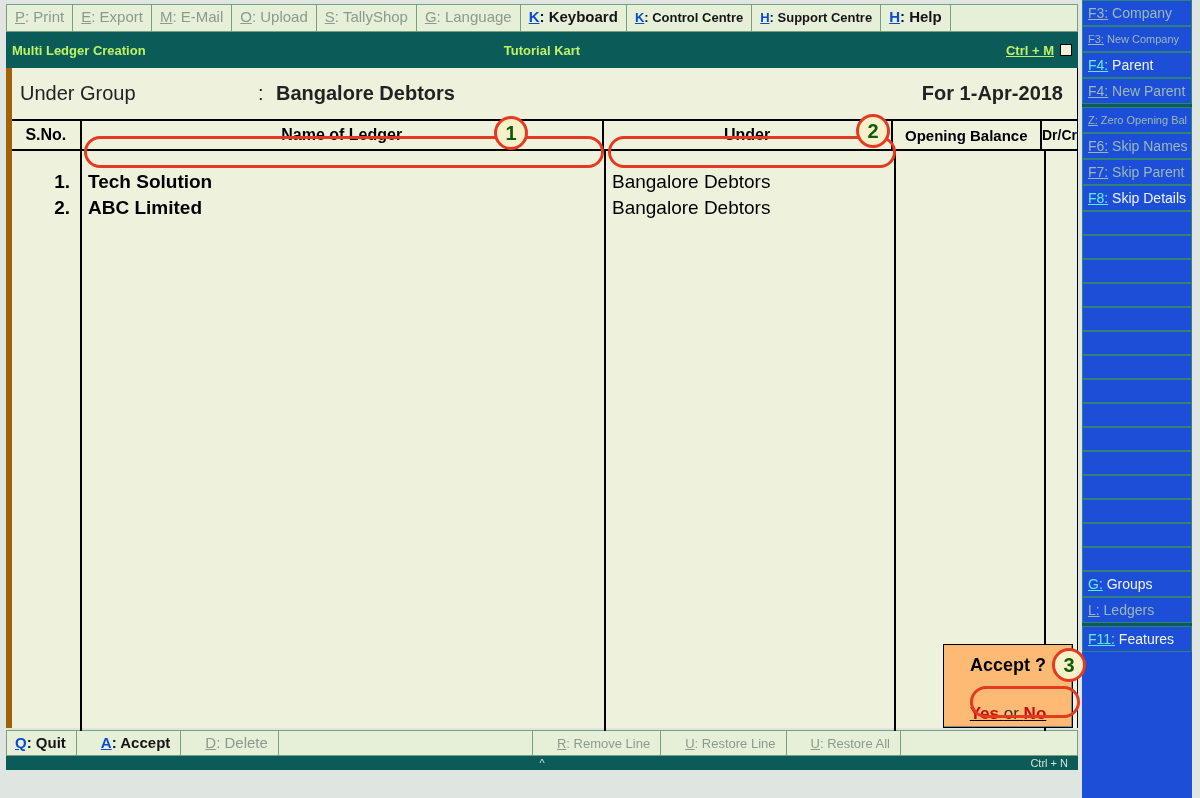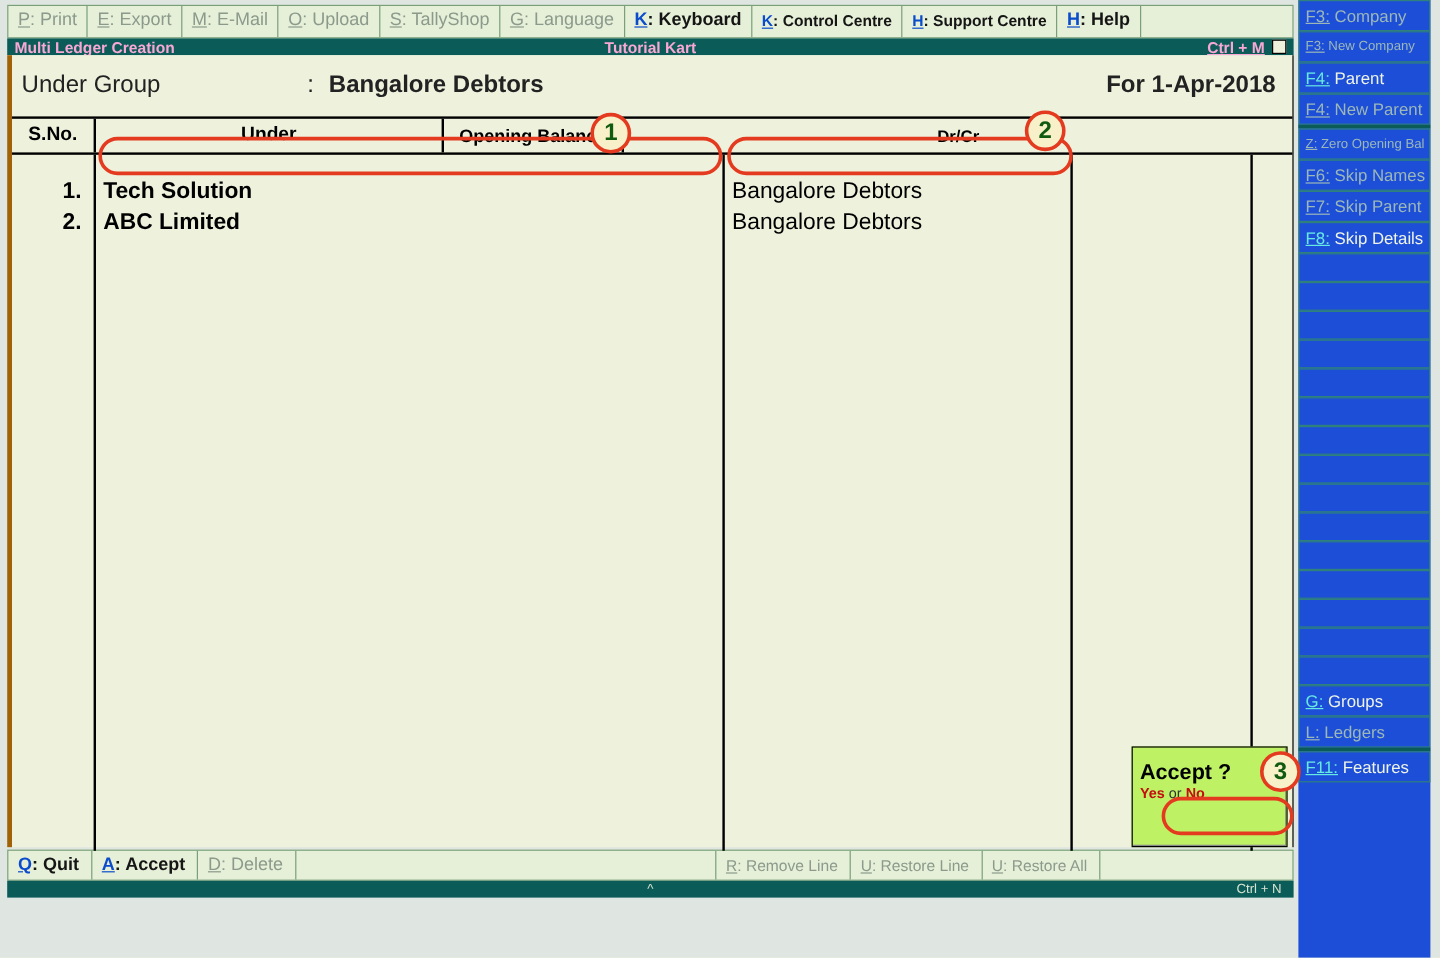--- a/index.html
+++ b/index.html
@@ -33,39 +33,39 @@
   }
   .topmenu .mitem.disabled { color:#8c9a8c; }
   .topmenu .mitem.enabled  { color:#151515; font-weight:600;}
   .topmenu .mitem.enabled .k { color:#0a4ccc; text-decoration:underline;}
   .topmenu .mitem.disabled .k { text-decoration:underline;}
   .topmenu .mitem.small { font-size:13px; padding-top:5px;}
   
   
   .greenstrip {
     background:#0b5b59;
-    color:#f9a8d4;
+    color:#bef264;
     margin:0 4px;
-    height:14px;
+    height:36px;
     display:flex; align-items:center;
     font-size:13px;
     padding:0 6px;
     position:relative;
   }
   .greenstrip .left { font-weight:600; }
   .greenstrip .center { position:absolute; left:50%; transform:translateX(-50%); font-weight:600;}
   .greenstrip .right { margin-left:auto; font-weight:600;text-decoration:underline;}
   .greenstrip .box { display:inline-block; width:12px; height:12px; background:#eef2dc; margin-left:6px; border:1px solid #000;}
 
   
   .workarea {
     background:#eef2dc;
     margin:0 4px;
     height:660px;
-    border-left:4px solid #a16207;
+    border-left:6px solid #a16207;
     border-right:1px solid #000;
     position:relative;
   }
   .subheader {
     display:flex; align-items:center;
     padding:14px 14px 14px 8px;
     font-size:20px;
     color:#222;
   }
   .subheader .lbl { width:238px;}
@@ -113,41 +113,42 @@
     border:3px solid #e43a1f;
     border-radius:16px;
     height:32px;
     z-index:40;
   }
 
   
   .acceptbox {
     position:absolute; right:4px; bottom:0;
     width:130px; height:84px;
-    background:#bef264;
+    background:#fdba74;
     border:1px solid #000;
     box-shadow: -1px -1px 0 #888 inset;
     padding:10px 6px;
-    text-align:left;
+    text-align:center;
     z-index:30;
   }
   .acceptbox .q { font-weight:700; font-size:18px;}
-  .acceptbox .opts { margin-top:0; font-size:12px; }
+  .acceptbox .opts { margin-top:28px; font-size:17px;text-decoration:underline; }
   .acceptbox .y { color:#c40d0f; font-weight:700;}
   .acceptbox .or { color:#333;}
   .acceptbox .n { color:#c40d0f; font-weight:700;}
   
   
   .bottombar {
     margin:2px 4px 0 4px;
     height:26px;
     background:#e6efd7;
     border:1px solid #7aa07b;
     display:flex;
     font-size:15px;
+    gap:16px;
   }
   .bottombar .bitem {
     border-right:1px solid #7aa07b;
     padding:3px 10px 0 8px;
     white-space:nowrap;
   }
   .bottombar .bitem .k { text-decoration:underline;}
   .bottombar .enabled { color:#151515; font-weight:600;}
   .bottombar .enabled .k { color:#0a4ccc;}
   .bottombar .disabled { color:#8c9a8c;}
@@ -211,20 +212,21 @@
     <div class="workarea">
       <div class="subheader">
         <span class="lbl">Under Group</span>
         <span class="colon">:</span>
         <span class="val">Bangalore Debtors</span>
         <span class="date">For 1-Apr-2018</span>
       </div>
 
       <div class="hdrrow">
         <div class="col-sno">S.No.</div>
+        <div class="col-name">Name of Ledger</div>
         <div class="col-under">Under</div>
         <div class="col-ob">Opening Balance</div>
         <div class="col-drcr">Dr/Cr</div>
       </div>
 
       <div class="databody">
         <div class="col col-sno" id="body-sno">
             <div class="row">1.</div>
             <div class="row">2.</div>
           </div>

